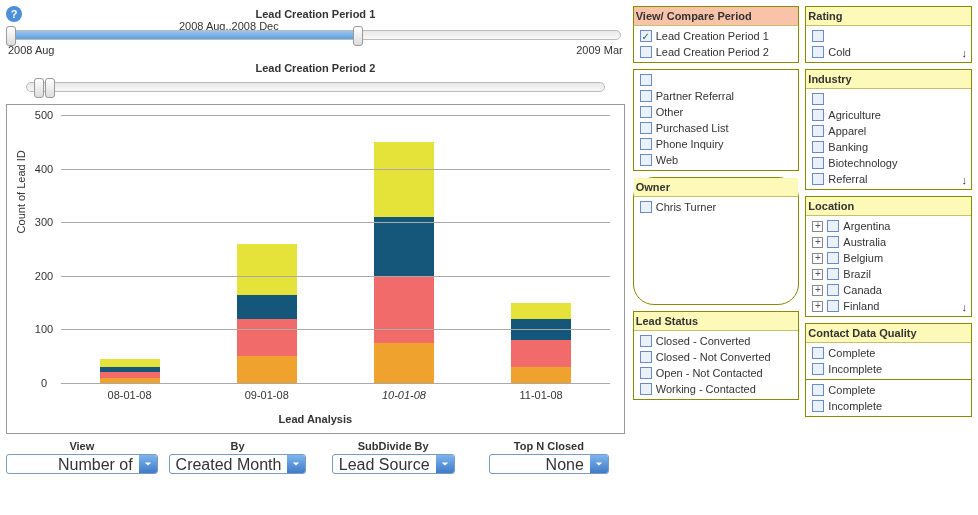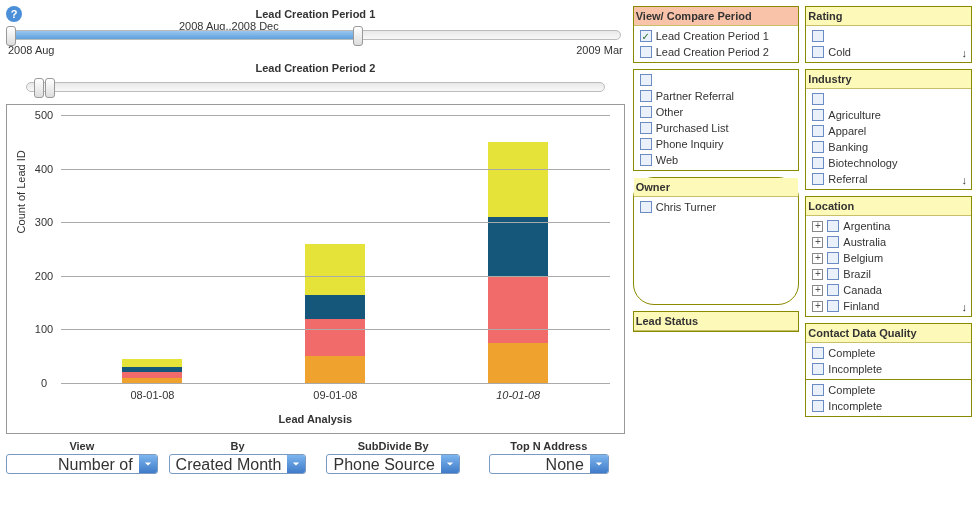--- a/index.html
+++ b/index.html
@@ -194,20 +194,29 @@
               </div>
               <div class="bar-wrap" style="height: 100%; display: flex; align-items: flex-end;">
                 <div class="bar" style="height: 100%; font-style: italic;">
                   <div class="seg orange" style="height: 15%; position: relative;"></div>
                   <div class="seg red" style="height: 25%; position: relative;"></div>
                   <div class="seg blue" style="height: 22%; position: relative;"></div>
                   <div class="seg yellow" style="height: 28%; position: relative;"></div>
                   <div class="xlabel">10-01-08</div>
                 </div>
               </div>
+              <div class="bar-wrap" style="height: 100%; display: flex; align-items: flex-end;">
+                <div class="bar" style="height: 100%;">
+                  <div class="seg orange" style="height: 6%; position: relative;"></div>
+                  <div class="seg red" style="height: 10%; position: relative;"></div>
+                  <div class="seg blue" style="height: 8%; position: relative;"></div>
+                  <div class="seg yellow" style="height: 6%; position: relative;"></div>
+                  <div class="xlabel">11-01-08</div>
+                </div>
+              </div>
             </div>
         <div class="gridline" style="top: 100%;"></div>
             <div class="ytick" style="top: 100%;">0</div>
             <div class="gridline" style="top: 80%;"></div>
             <div class="ytick" style="top: 80%;">100</div>
             <div class="gridline" style="top: 60%;"></div>
             <div class="ytick" style="top: 60%;">200</div>
             <div class="gridline" style="top: 40%;"></div>
             <div class="ytick" style="top: 40%;">300</div>
             <div class="gridline" style="top: 20%;"></div>
@@ -238,30 +247,30 @@
           <div class="combo-btn">
               <svg viewBox="0 0 10 10">
                 <path d="M1 3 L5 7 L9 3 Z" fill="#fff"></path>
               </svg>
             </div>
         </div>
       </div>
       <div class="ctrl">
         <div class="ctrl-label">SubDivide By</div>
         <div class="combo">
-          <div class="combo-text">Phone Source</div>
+          <div class="combo-text">Lead Source</div>
           <div class="combo-btn">
               <svg viewBox="0 0 10 10">
                 <path d="M1 3 L5 7 L9 3 Z" fill="#fff"></path>
               </svg>
             </div>
         </div>
       </div>
       <div class="ctrl">
-        <div class="ctrl-label">Top N Address</div>
+        <div class="ctrl-label">Top N Closed</div>
         <div class="combo">
           <div class="combo-text">None</div>
           <div class="combo-btn">
               <svg viewBox="0 0 10 10">
                 <path d="M1 3 L5 7 L9 3 Z" fill="#fff"></path>
               </svg>
             </div>
         </div>
       </div>
     </div>
@@ -315,20 +324,38 @@
           <div class="panel-head">Owner</div>
           <div class="panel-body">
             <div class="opt">
               <div class="cb"></div>
               <span>Chris Turner</span>
             </div>
           </div>
         </div>
         <div class="panel">
           <div class="panel-head">Lead Status</div>
+          <div class="panel-body">
+            <div class="opt">
+              <div class="cb"></div>
+              <span>Closed - Converted</span>
+            </div>
+            <div class="opt">
+              <div class="cb"></div>
+              <span>Closed - Not Converted</span>
+            </div>
+            <div class="opt">
+              <div class="cb"></div>
+              <span>Open - Not Contacted</span>
+            </div>
+            <div class="opt">
+              <div class="cb"></div>
+              <span>Working - Contacted</span>
+            </div>
+          </div>
         </div>
       </div>
     <div class="col" id="colB">
         <div class="panel">
           <div class="panel-head">Rating</div>
           <div class="panel-body">
             <div class="opt">
               <div class="cb"></div>
               <span></span>
             </div>

